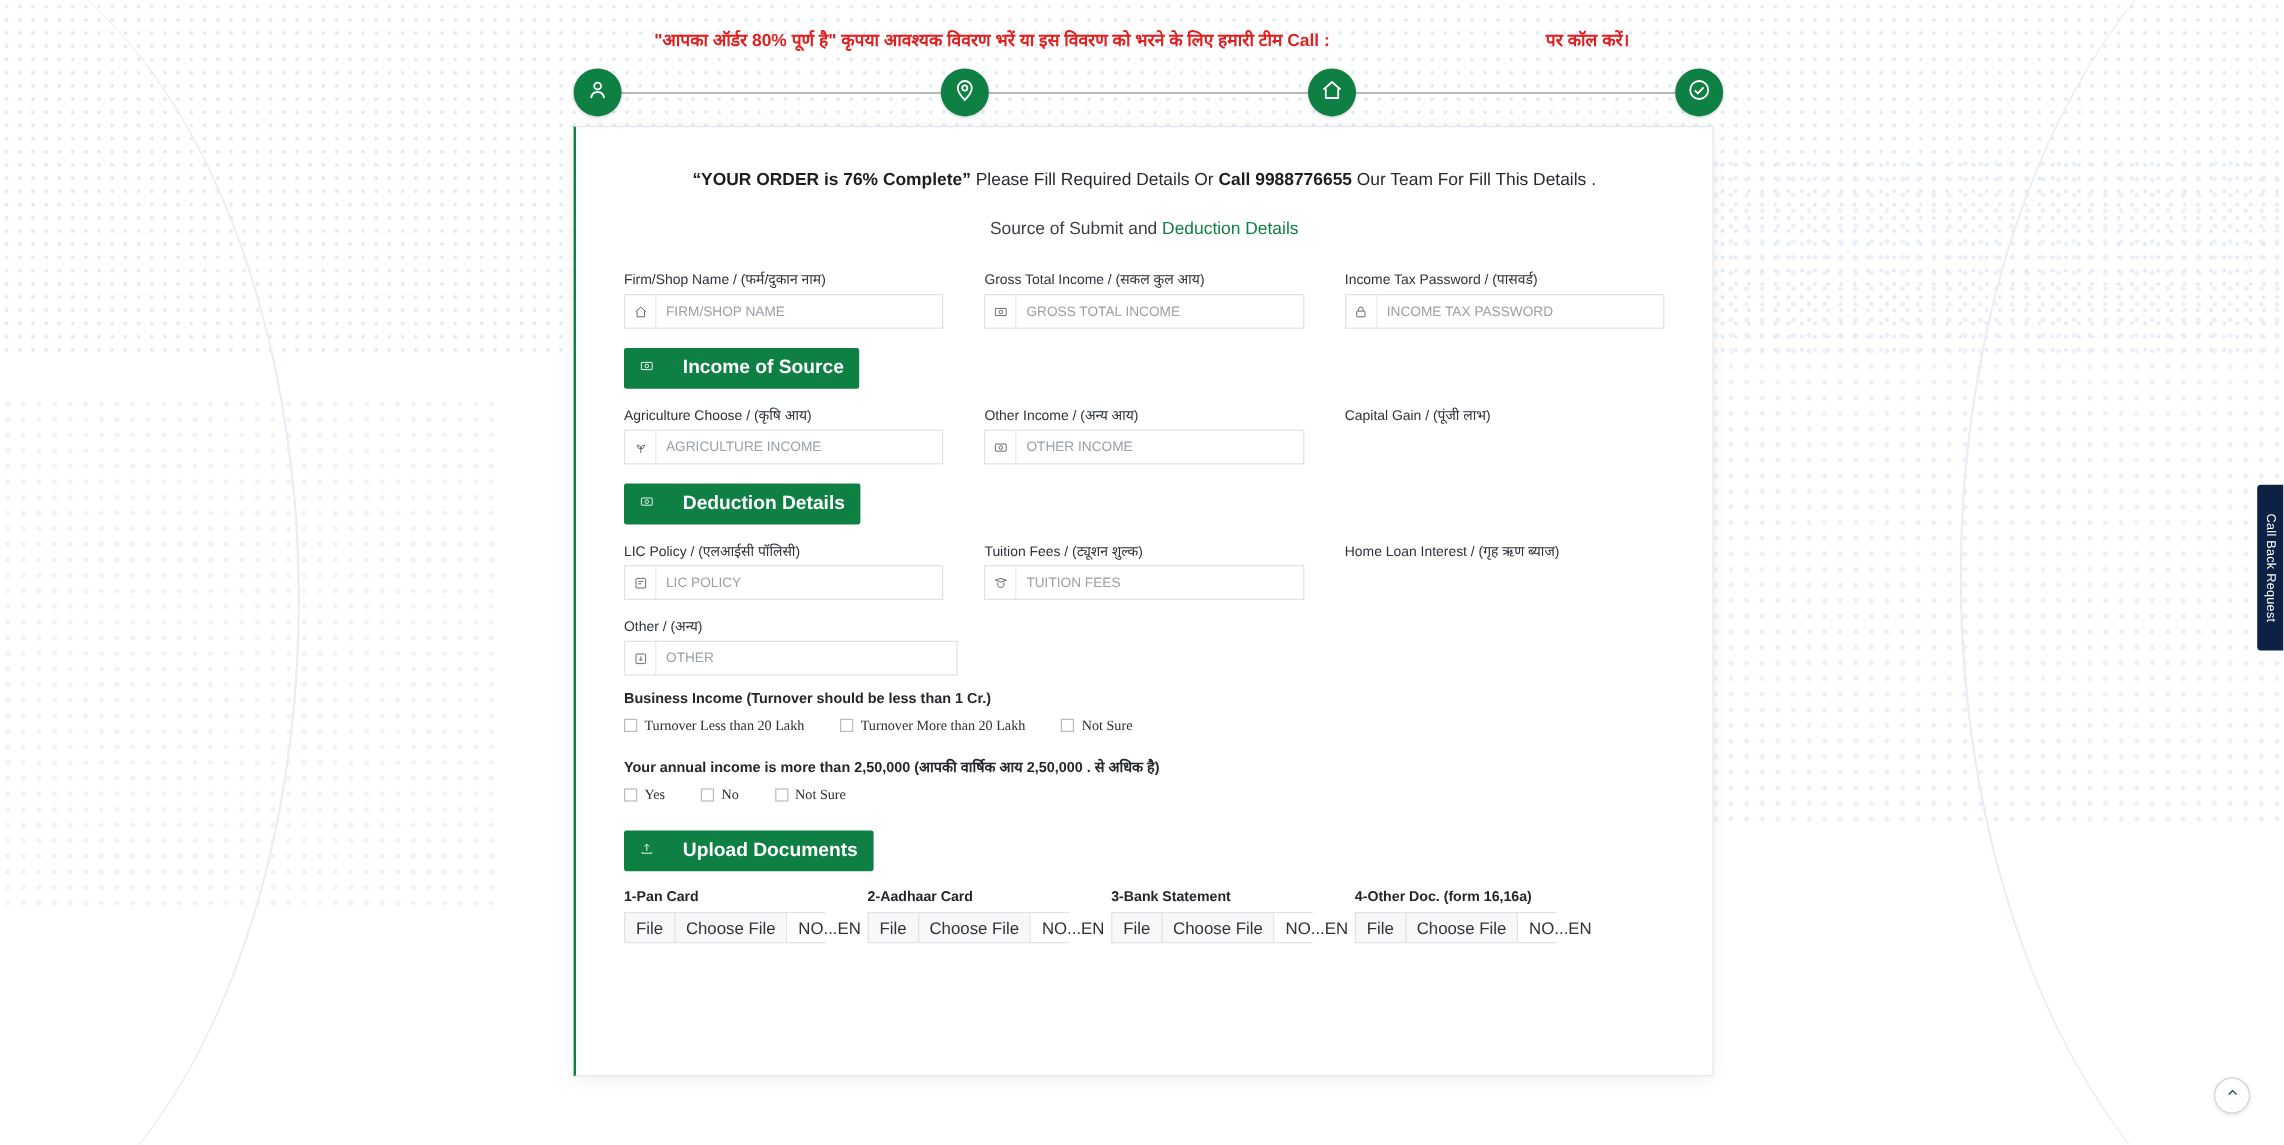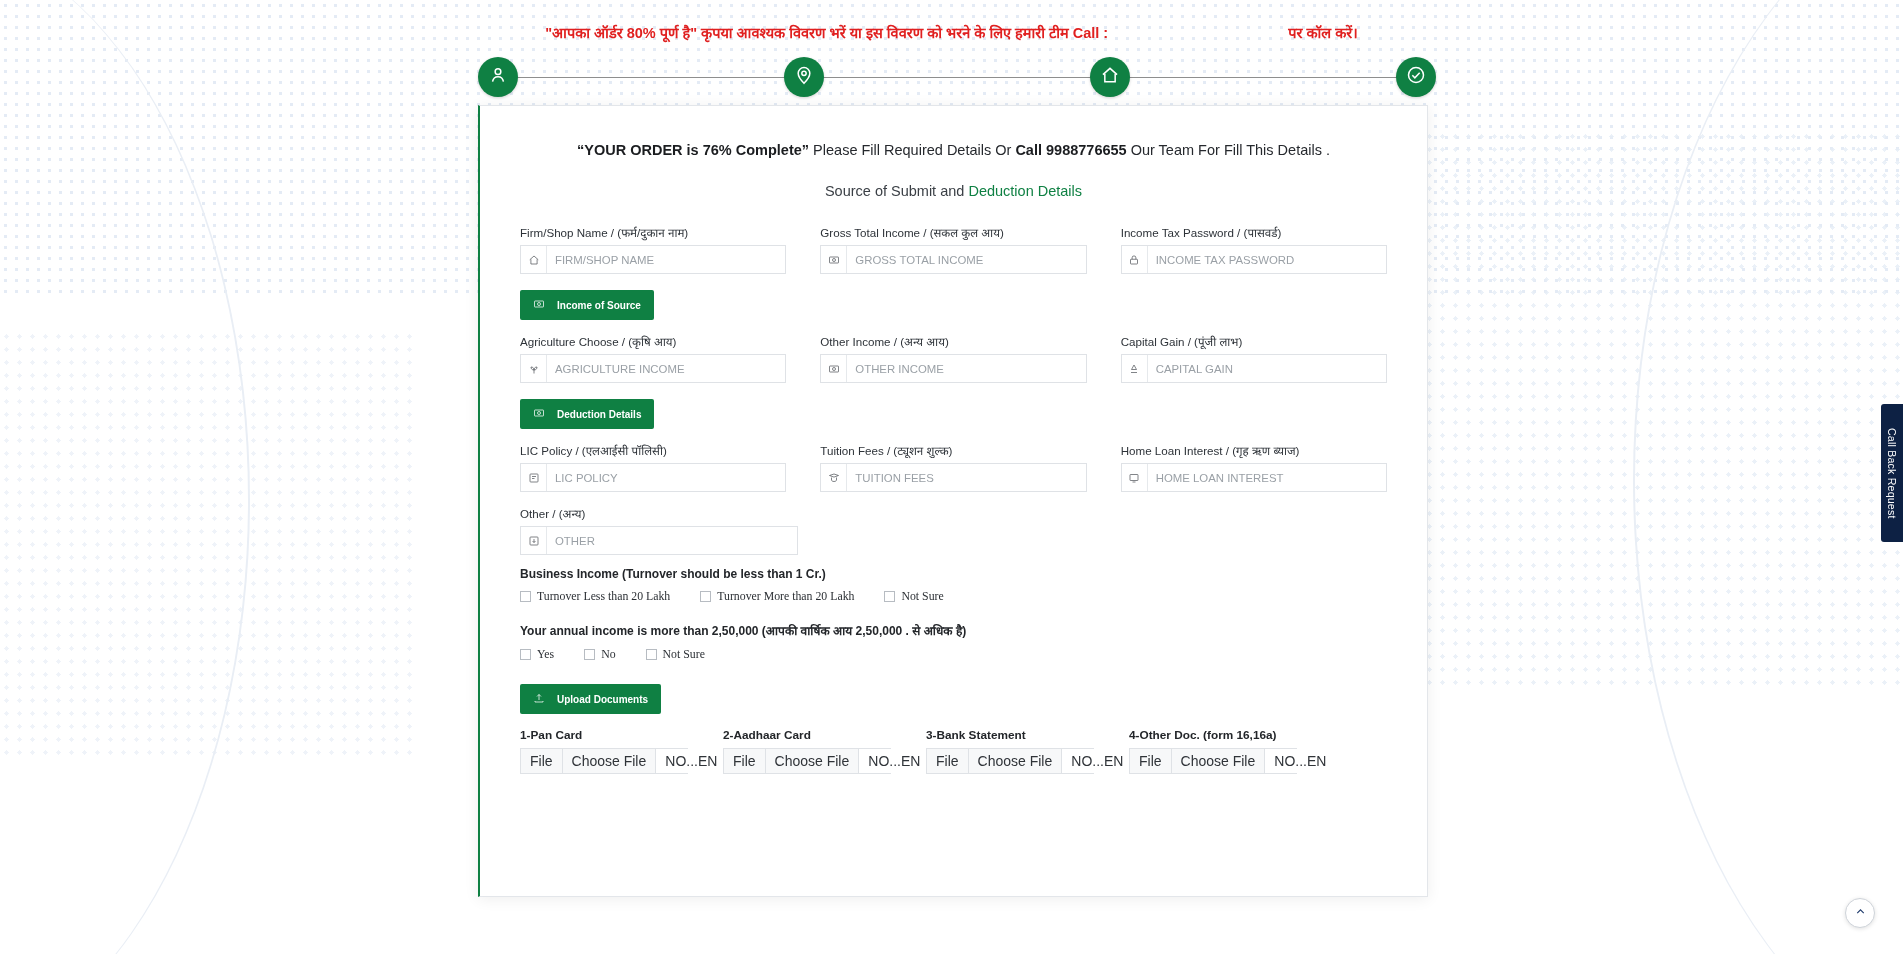--- a/index.html
+++ b/index.html
@@ -151,26 +151,26 @@
     font-size: 11.4px;
     color: #303438;
     padding: 0 8px;
     background: transparent;
   }
   .inputwrap input::placeholder { color: #9aa0a6; }
   
   .gbtn {
     display: inline-flex;
     align-items: center;
-    gap: 12px;
+    gap: 24px;
     background: #0f8043;
     color: #ffffff;
     border: 0;
     font-family: "Liberation Sans", sans-serif;
-    font-size: 10px;
+    font-size: 16px;
     font-weight: bold;
     padding: 8px 13px;
     cursor: pointer;
     border-radius: 2px;
   }
   .gbtn svg { width: 12px; height: 12px; stroke: #fff; fill: none; stroke-width: 1.5; }
   .btnrow { margin: 16px 0 14px 0; }
   
   .grouplabel {
     font-size: 12px;
@@ -416,29 +416,20 @@
               <svg viewBox="0 0 24 24">
                   <rect x="3" y="6" width="18" height="12" rx="1"></rect>
                   <circle cx="12" cy="12" r="3"></circle>
                 </svg>
             </span>
             <input type="text" placeholder="OTHER INCOME" style="">
           </div>
         </div>
         <div class="field">
           <label class="flabel">Capital Gain / (पूंजी लाभ)</label>
-          <div class="inputwrap">
-            <span class="iaddon">
-              <svg viewBox="0 0 24 24">
-                  <path d="M12 4l5 9H7z"></path>
-                  <path d="M6 19h12"></path>
-                </svg>
-            </span>
-            <input type="text" placeholder="CAPITAL GAIN" style="">
-          </div>
         </div>
       </div>
 
       <div class="btnrow">
         <button class="gbtn">
           <span>
             <svg viewBox="0 0 24 24">
                 <rect x="3" y="6" width="18" height="12" rx="1"></rect>
                 <circle cx="12" cy="12" r="3"></circle>
               </svg>
@@ -467,29 +458,20 @@
               <svg viewBox="0 0 24 24">
                   <path d="M3 7l9-3 9 3-9 3.2z"></path>
                   <path d="M7 11v5c0 1.6 2.2 3 5 3s5-1.4 5-3v-5"></path>
                 </svg>
             </span>
             <input type="text" placeholder="TUITION FEES" style="">
           </div>
         </div>
         <div class="field">
           <label class="flabel">Home Loan Interest / (गृह ऋण ब्याज)</label>
-          <div class="inputwrap">
-            <span class="iaddon">
-              <svg viewBox="0 0 24 24">
-                  <rect x="4" y="5" width="16" height="12" rx="1"></rect>
-                  <path d="M9 20h6"></path>
-                </svg>
-            </span>
-            <input type="text" placeholder="HOME LOAN INTEREST" style="">
-          </div>
         </div>
       </div>
 
       <div class="row" style="margin-top:14px;">
         <div class="field">
           <label class="flabel">Other / (अन्य)</label>
           <div class="inputwrap">
             <span class="iaddon">
               <svg viewBox="0 0 24 24">
                   <rect x="4" y="4" width="16" height="16" rx="1.5"></rect>

